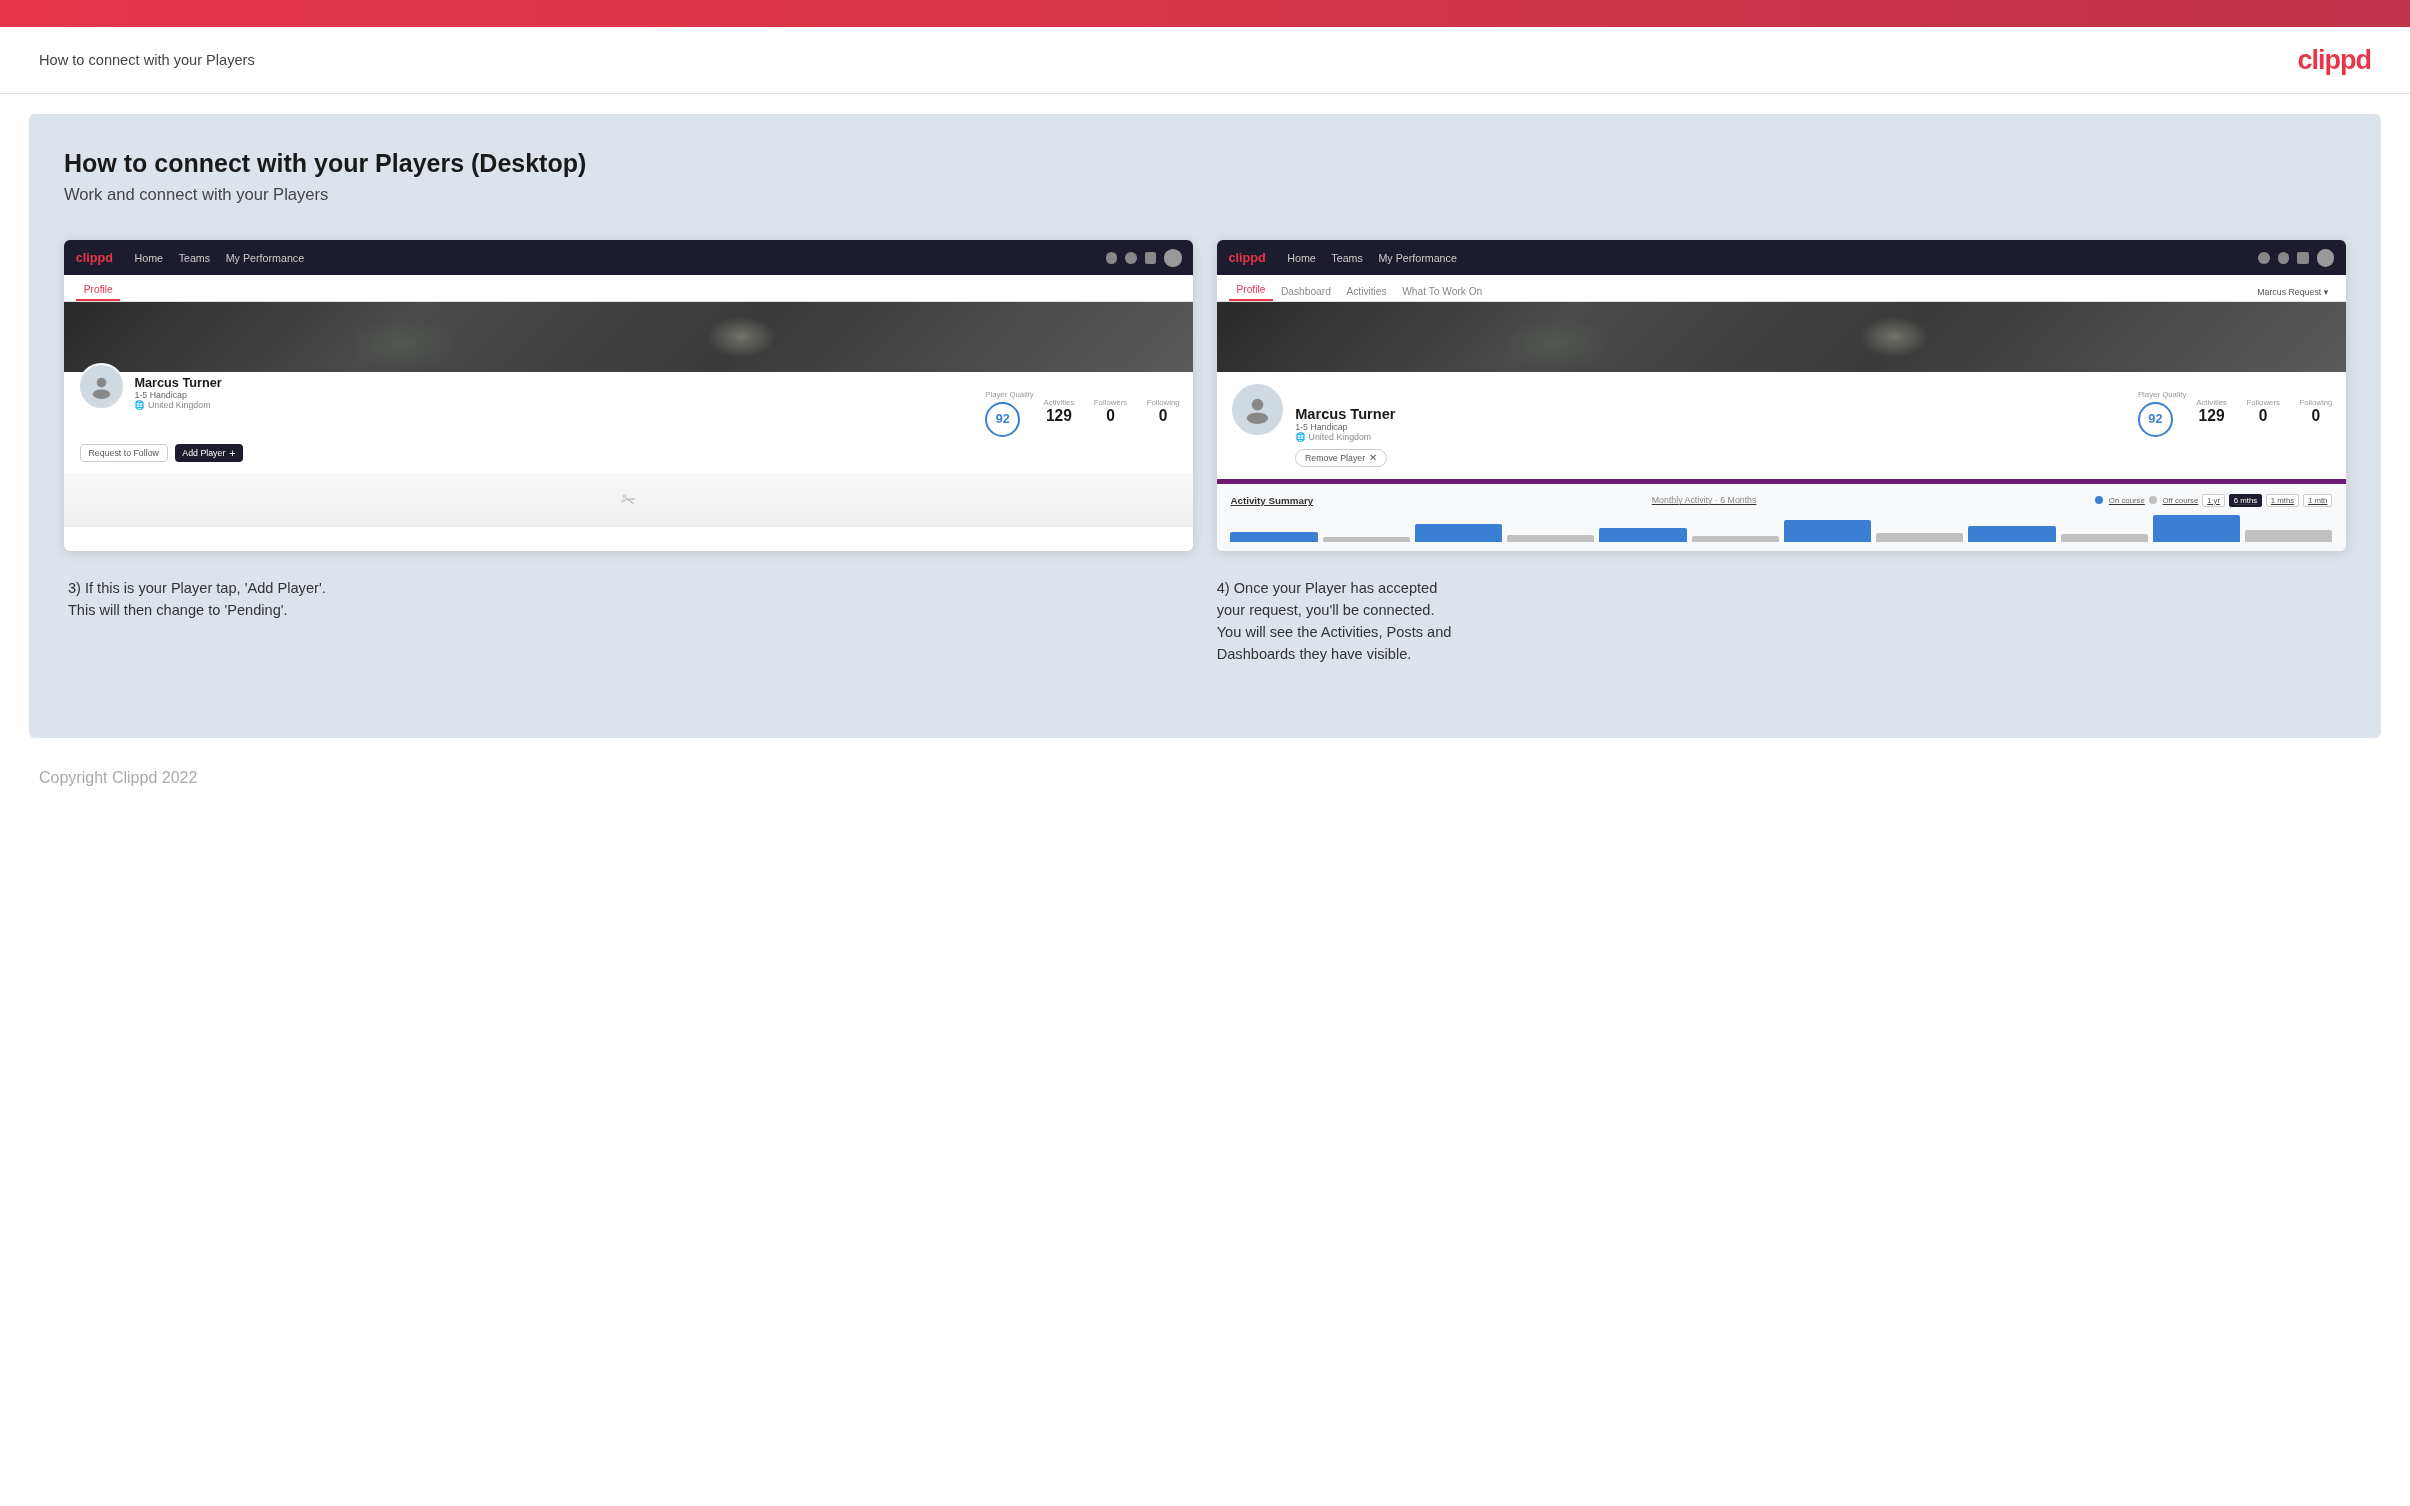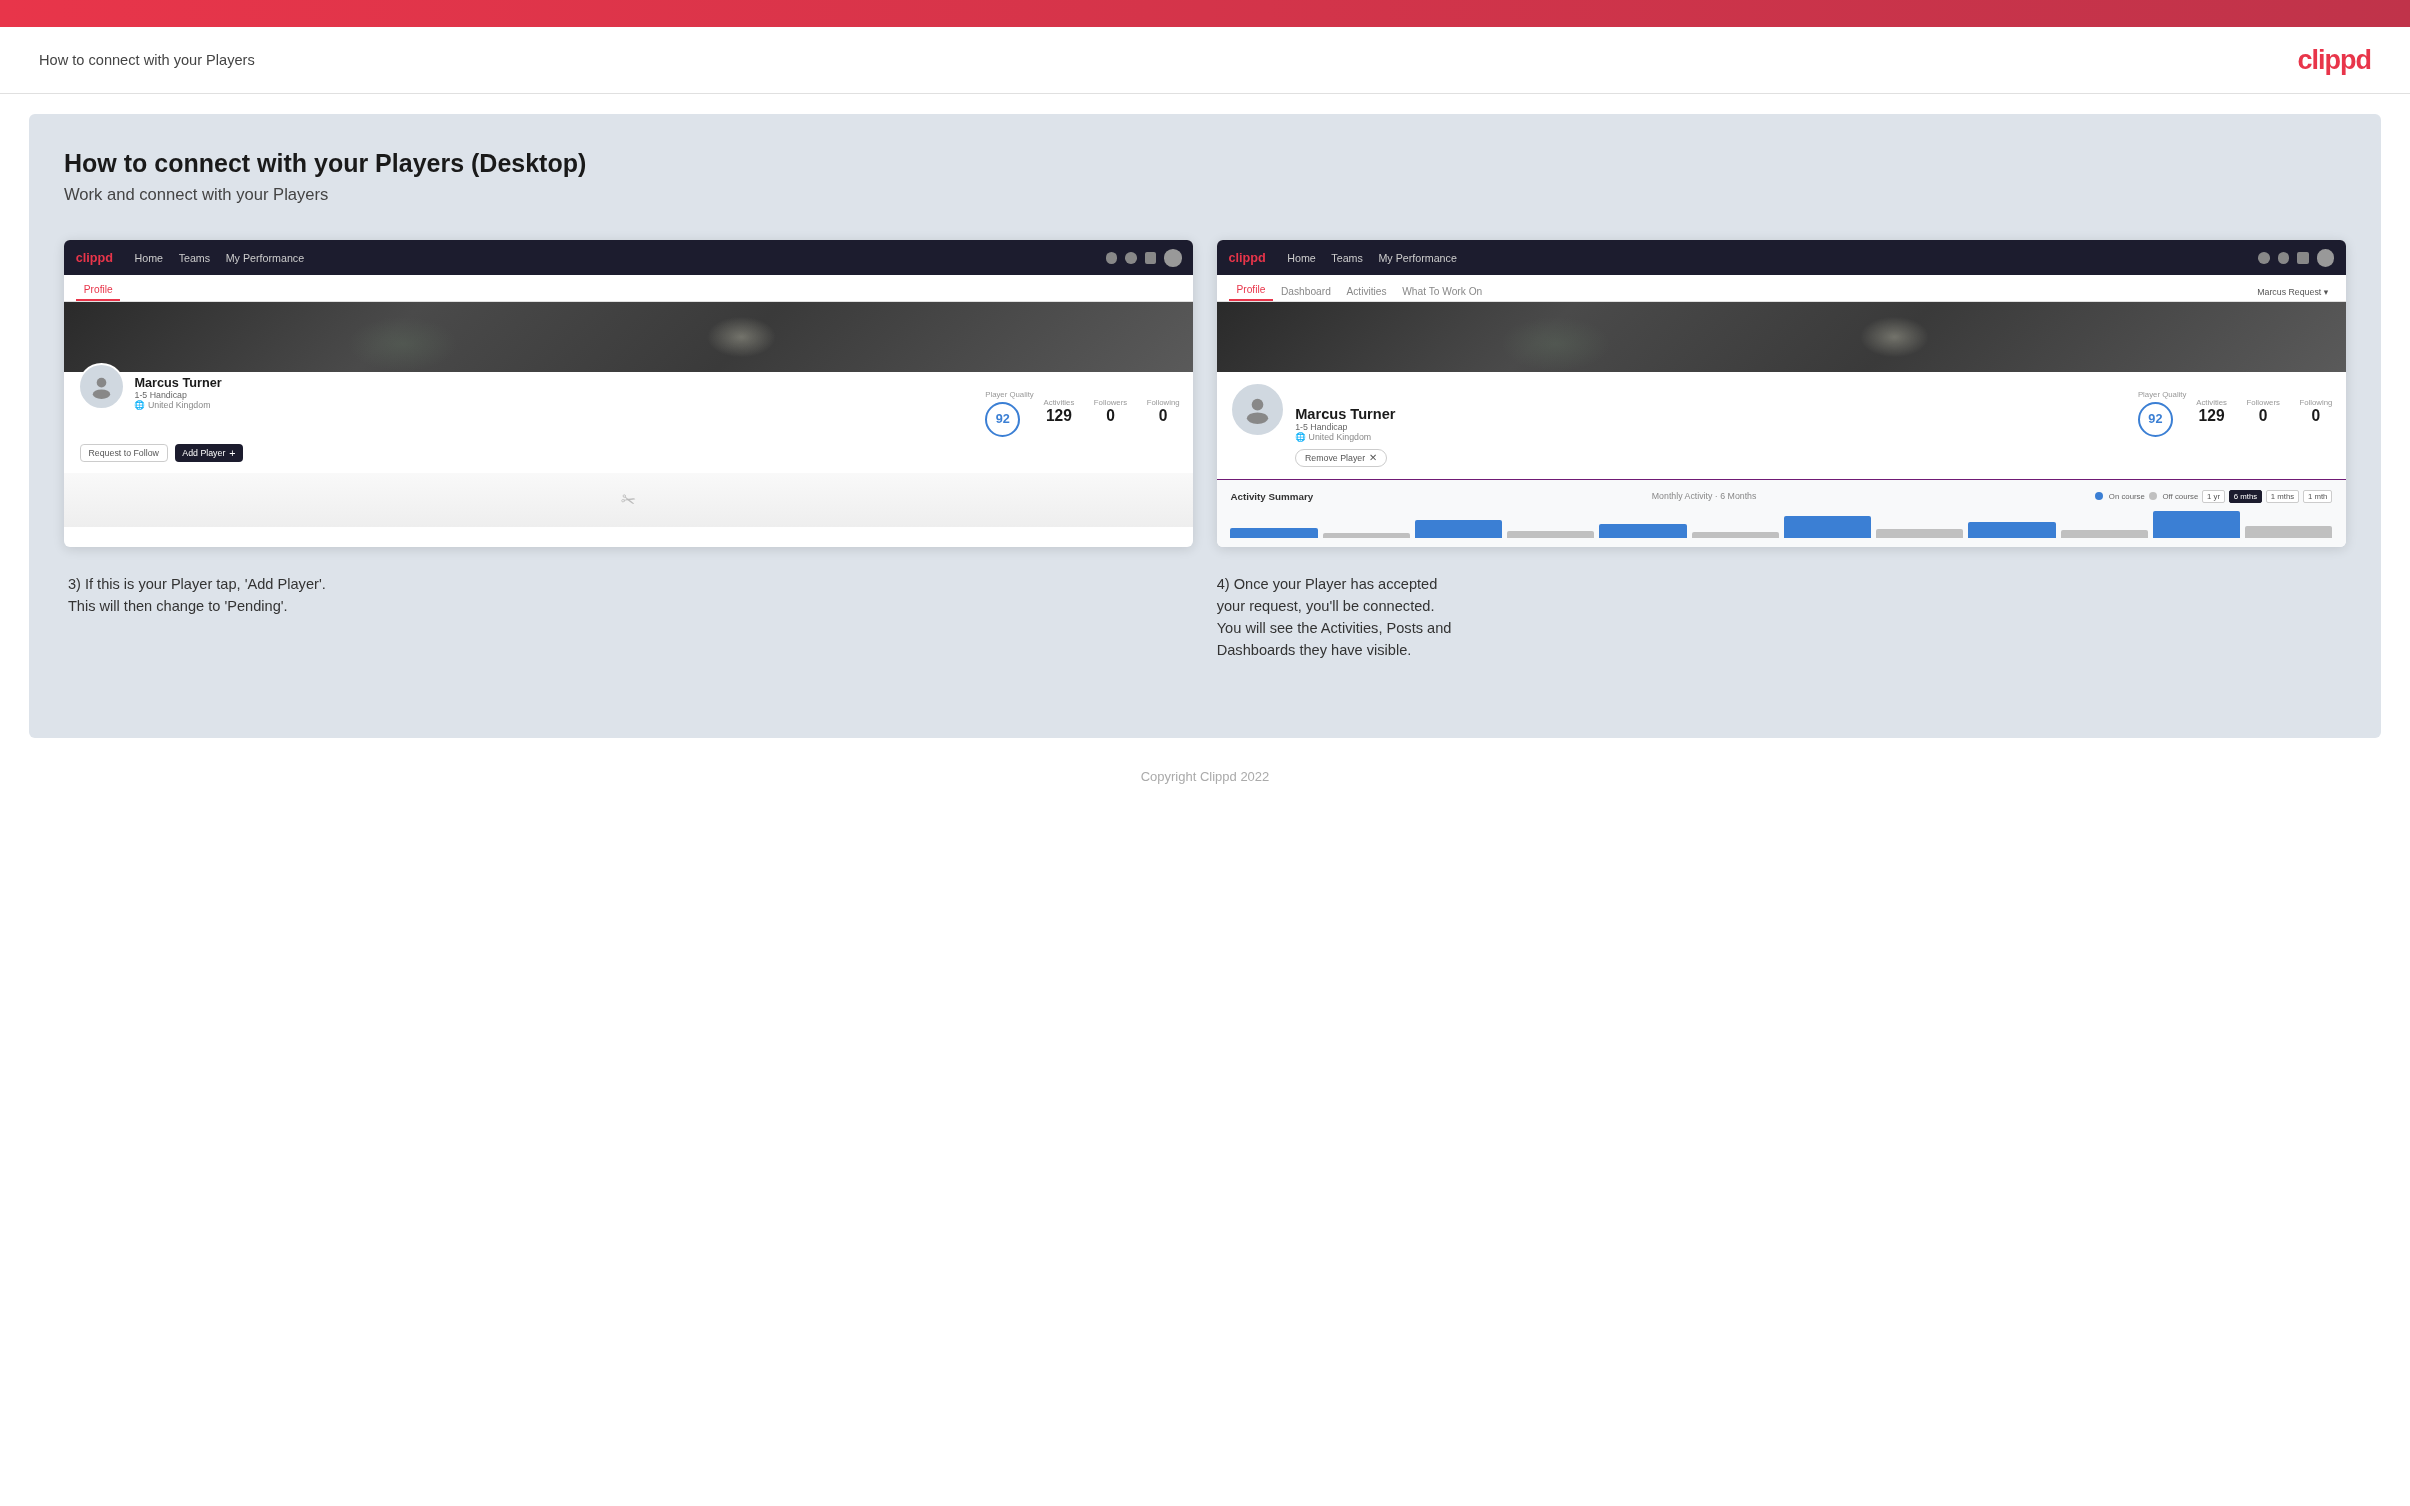--- a/index.html
+++ b/index.html
@@ -278,21 +278,22 @@
     .scissors-icon {
       font-size: 17.6px;
       color: #bbb;
       transform: rotate(15deg);
     }
 
     
     .activity-summary {
       background: #f8f9fa;
       padding: 9.8px 13.7px;
-      border-top: 1px solid #701a75;
+      border-top: 5px solid #701a75;
+      text-decoration: underline;
     }
     .activity-header {
       display: flex;
       align-items: center;
       justify-content: space-between;
       margin-bottom: 7.8px;
     }
     .activity-title {
       font-size: 9.8px;
       font-weight: 600;
@@ -355,23 +356,22 @@
     }
     .caption-text {
       font-size: 14.6px;
       color: #333;
       line-height: 1.5;
     }
 
     
     .footer {
       padding: 11.7px 39px;
-      font-size: 13px;
+      font-size: 16px;
       color: #aaa;
-      text-align: center;
     }
   </style>
 </head>
 <body>
 
 <div class="top-bar"></div>
 
 <div class="header">
   <span class="header-title">How to connect with your Players</span>
   <span class="logo">clippd</span>

